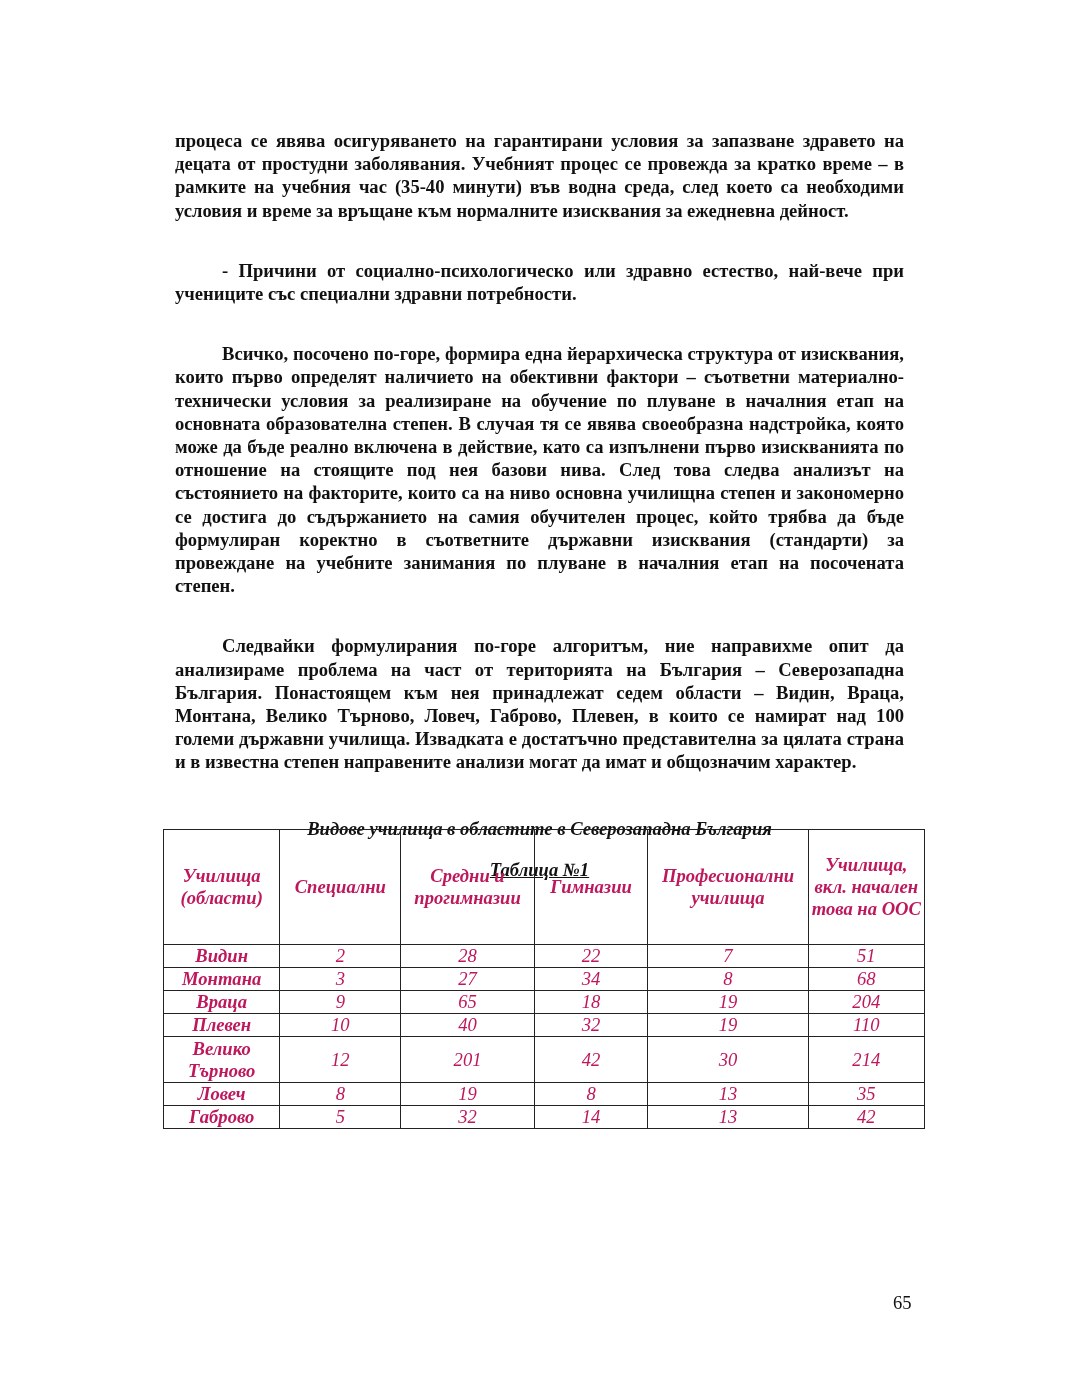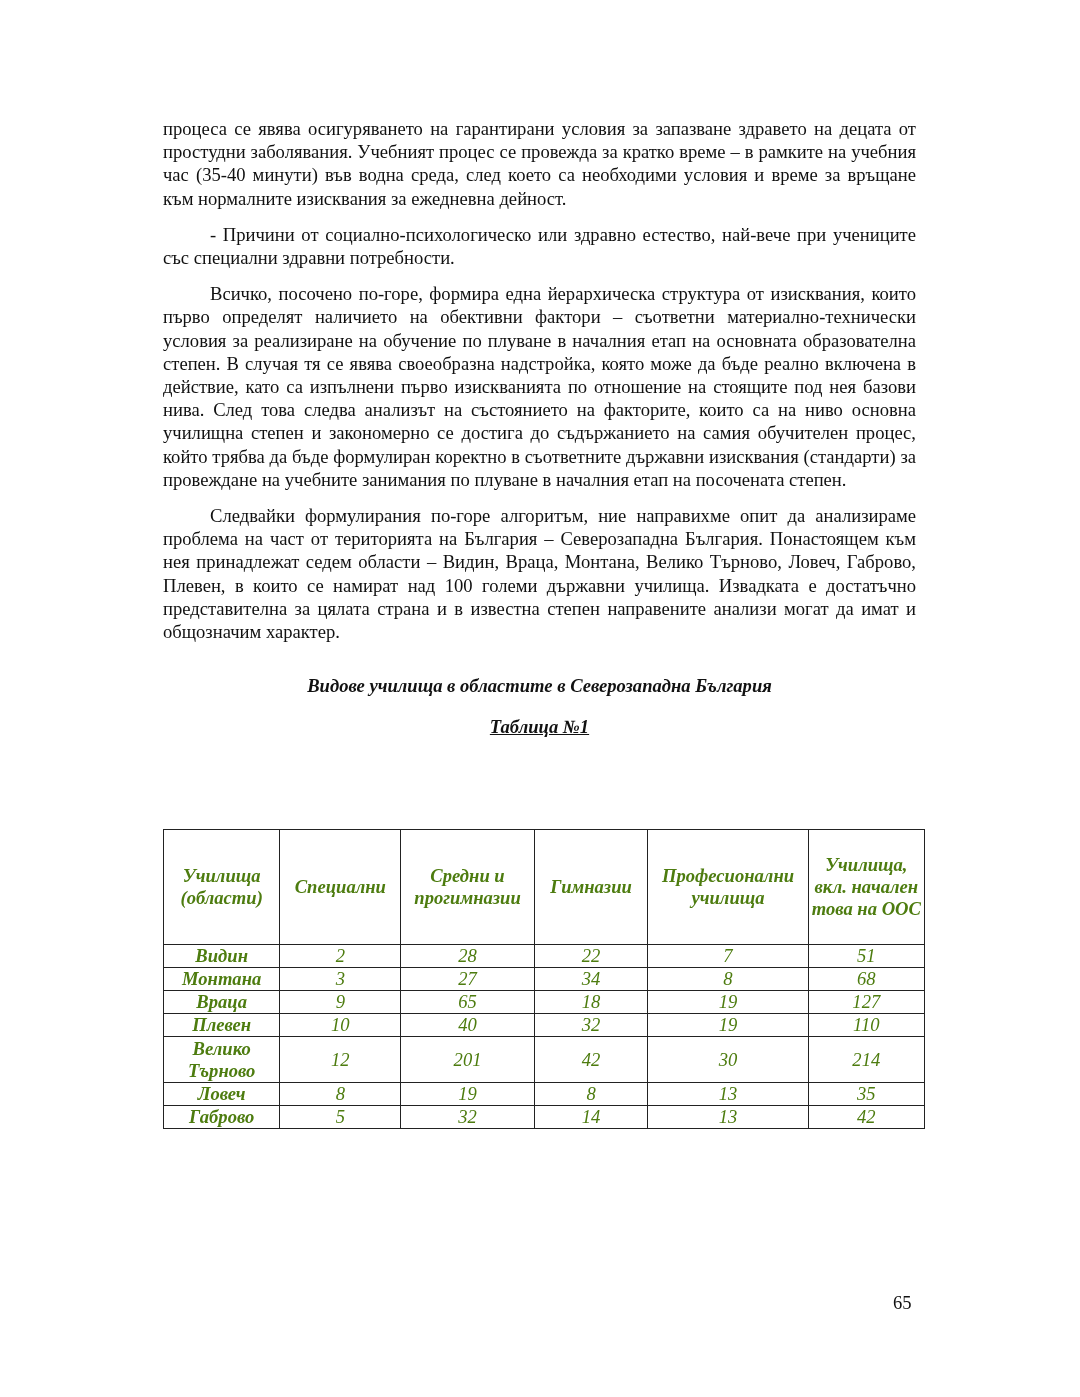--- a/index.html
+++ b/index.html
@@ -1,31 +1,31 @@
 <!DOCTYPE html>
 <html><head>
 <meta charset="utf-8">
 <style>
   html, body { margin: 0; padding: 0; background: #ffffff; }
   body { width: 1080px; height: 1397px; position: relative; overflow: hidden; }
   .page {
     position: absolute; left: 163px; top: 117px; width: 753px;
     font-family: "Liberation Serif", serif; font-size: 18.6px; line-height: 23.2px; color: #111;
   }
-  .para { margin: 0; text-align: justify; text-indent: 47px; }
+  .para { margin: 12px; text-align: justify; text-indent: 47px; font-weight: bold; }
   .para.noindent { text-indent: 0; }
   .gap { height: 13px; }
   .caption {
     text-align: center; font-weight: bold; font-style: italic; margin: 15px;
   }
   .caption1 { margin-top: 18px; }
   .caption2 { margin-top: 18px; margin-bottom: 14px; text-decoration: underline; }
   table.data {
     position: absolute; left: 163px; top: 829px; width: 762px;
-    border-collapse: collapse; font-family: "Liberation Serif", serif; font-size: 18.6px; color: #4d7c0f;
+    border-collapse: collapse; font-family: "Liberation Serif", serif; font-size: 18.6px; color: #be185d;
   }
   table.data th, table.data td {
     border: 1.3px solid #222; text-align: center; padding: 0 2px; line-height: 22px; font-style: italic;
   }
   table.data th { font-weight: bold; height: 114px; }
   table.data td.rowhead { font-weight: bold; }
   table.data tr.total td { font-weight: bold; }
   .c0 { width: 116px; } .c1 { width: 120px; } .c2 { width: 132px; }
   .c3 { width: 113px; } .c4 { width: 159px; } .c5 { width: 116px; }
   .pagenum {
@@ -76,21 +76,21 @@
         <td>34</td>
         <td>8</td>
         <td>68</td>
       </tr>
       <tr>
         <td class="rowhead">Враца</td>
         <td>9</td>
         <td>65</td>
         <td>18</td>
         <td>19</td>
-        <td>127</td>
+        <td>204</td>
       </tr>
       <tr>
         <td class="rowhead">Плевен</td>
         <td>10</td>
         <td>40</td>
         <td>32</td>
         <td>19</td>
         <td>110</td>
       </tr>
       <tr style="height: 46px;">

